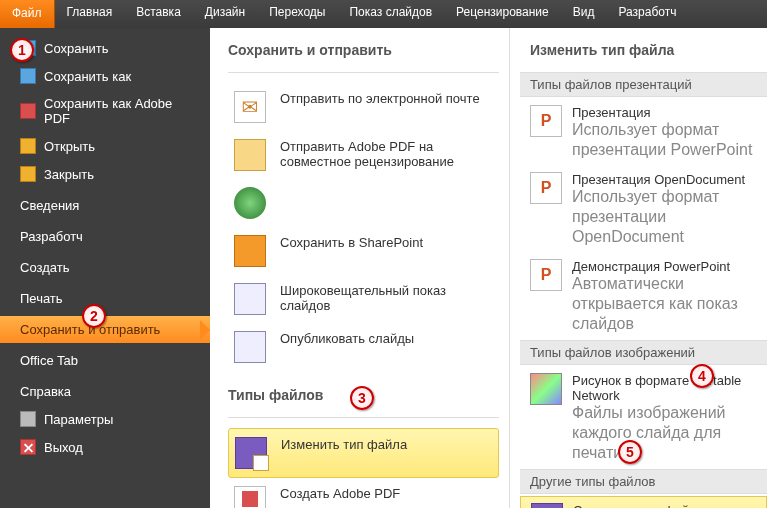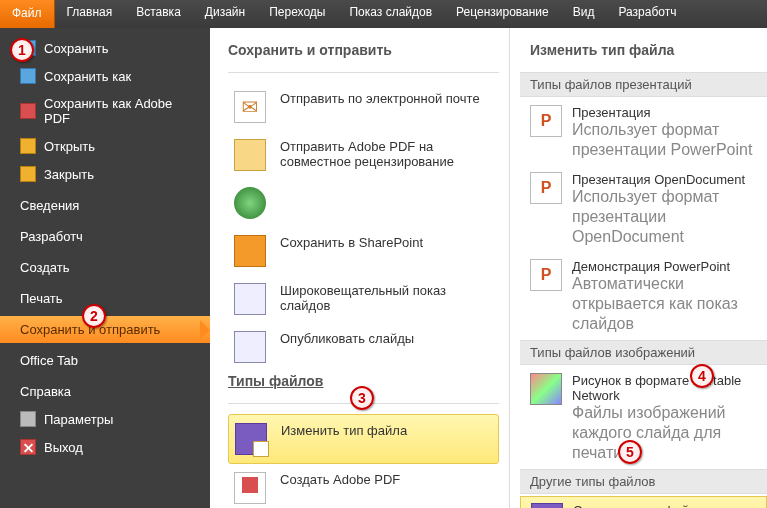--- a/index.html
+++ b/index.html
@@ -285,21 +285,21 @@
       </div>
       <div class="action">
         <span class="aicon ai-broad"></span>
         <span class="alabel">Широковещательный показ слайдов</span>
       </div>
       <div class="action">
         <span class="aicon ai-pub"></span>
         <span class="alabel">Опубликовать слайды</span>
       </div>
 
-      <h3 class="section-title" style="margin-top:2px;text-decoration:underline;">Типы файлов</h3>
+      <h3 class="section-title" style="margin-top:16px;">Типы файлов</h3>
       <div class="divider"></div>
 
       <div class="action selected">
         <span class="aicon ai-chtype"></span>
         <span class="alabel">Изменить тип файла</span>
       </div>
       <div class="action">
         <span class="aicon ai-apdf"></span>
         <span class="alabel">Создать Adobe PDF</span>
       </div>

